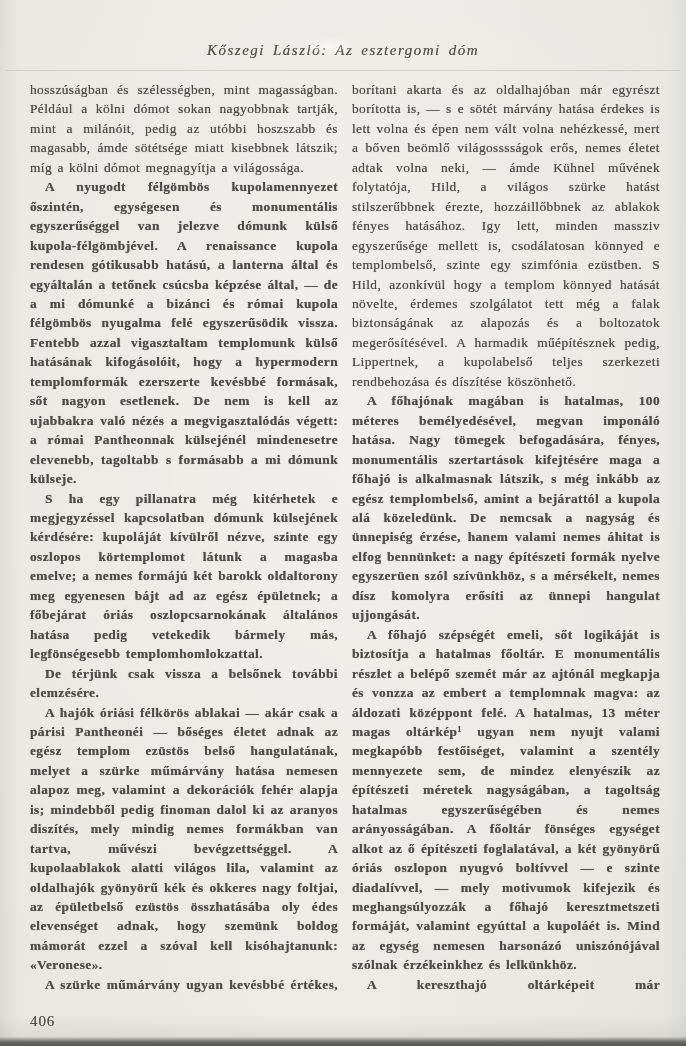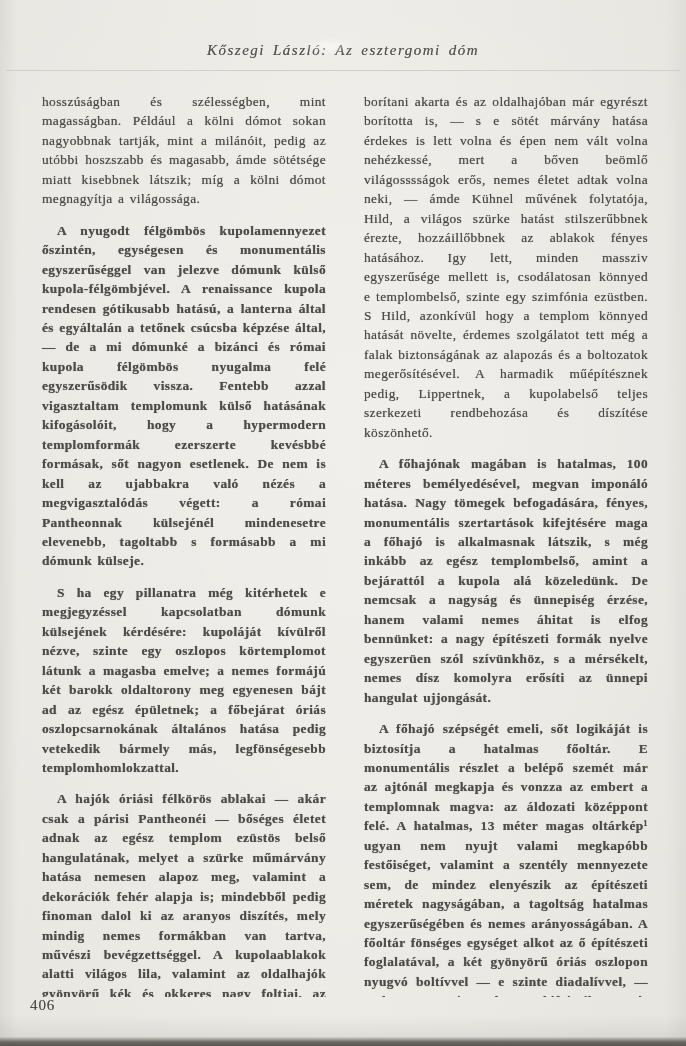--- a/index.html
+++ b/index.html
@@ -59,41 +59,41 @@
     box-sizing: border-box;
     overflow: hidden;
   }
   .col {
     width: 308px;
     flex: 0 0 308px;
     overflow: hidden;
     position: relative;
   }
   .col p {
-    margin: 12px;
+    margin: 0;
     font-size: 13.4px;
     line-height: 19.45px;
     text-align: justify;
     letter-spacing: 0.030em;
     word-spacing: 0.12em;
     text-shadow: 0 0 0.7px rgba(78,76,73,0.72);
   }
   .col p.indent { text-indent: 15px; font-weight: bold; }
   .footnote {
     margin-top: 20px;
     font-size: 11.8px !important;
     line-height: 16px !important;
     text-indent: 14px;
     text-align: left !important;
     color: #55534f;
   }
   .page-number {
     position: absolute;
     left: 30px;
-    bottom: 32px;
+    bottom: 16px;
     font-size: 15px;
     letter-spacing: 0.06em;
     color: #504e4a;
     text-shadow: 0 0 0.6px rgba(80,78,74,0.6);
   }
   
   .artifact {
     position: absolute;
     left: 300px; top: 38px;
     width: 58px; height: 16px;
@@ -110,20 +110,21 @@
 
   <div class="running-head">Kőszegi László: Az esztergomi dóm</div>
 
   <hr class="head-rule">
 
   <div class="columns">
     <div class="col">
       <p>hosszúságban és szélességben, mint magasságban. Például a kölni dómot sokan nagyobbnak tartják, mint a milánóit, pedig az utóbbi hoszszabb és magasabb, ámde sötétsége miatt kisebbnek látszik; míg a kölni dómot megnagyítja a világossága.</p>
       <p class="indent">A nyugodt félgömbös kupolamennyezet őszintén, egységesen és monumentális egyszerűséggel van jelezve dómunk külső kupola-félgömbjével. A renaissance kupola rendesen gótikusabb hatású, a lanterna által és egyáltalán a tetőnek csúcsba képzése által, — de a mi dómunké a bizánci és római kupola félgömbös nyugalma felé egyszerűsödik vissza. Fentebb azzal vigasztaltam templomunk külső hatásának kifogásolóit, hogy a hypermodern templomformák ezerszerte kevésbbé formásak, sőt nagyon esetlenek. De nem is kell az ujabbakra való nézés a megvigasztalódás végett: a római Pantheonnak külsejénél mindenesetre elevenebb, tagoltabb s formásabb a mi dómunk külseje.</p>
       <p class="indent">S ha egy pillanatra még kitérhetek e megjegyzéssel kapcsolatban dómunk külsejének kérdésére: kupoláját kívülről nézve, szinte egy oszlopos körtemplomot látunk a magasba emelve; a nemes formájú két barokk oldaltorony meg egyenesen bájt ad az egész épületnek; a főbejárat óriás oszlopcsarnokának általános hatása pedig vetekedik bármely más, legfönségesebb templomhomlokzattal.</p>
+      <p class="indent">De térjünk csak vissza a belsőnek további elemzésére.</p>
       <p class="indent">A hajók óriási félkörös ablakai — akár csak a párisi Pantheonéi — bőséges életet adnak az egész templom ezüstös belső hangulatának, melyet a szürke műmárvány hatása nemesen alapoz meg, valamint a dekorációk fehér alapja is; mindebből pedig finoman dalol ki az aranyos diszítés, mely mindig nemes formákban van tartva, művészi bevégzettséggel. A kupolaablakok alatti világos lila, valamint az oldalhajók gyönyörű kék és okkeres nagy foltjai, az épületbelső ezüstös összhatásába oly édes elevenséget adnak, hogy szemünk boldog mámorát ezzel a szóval kell kisóhajtanunk: «Veronese».</p>
       <p class="indent">A szürke műmárvány ugyan kevésbbé értékes, mint az a vörösbarna márvány, mellyel Kühnel eredetileg a templombelsőnek falait</p>
     </div>
 
     <div class="col">
       <p>borítani akarta és az oldalhajóban már egyrészt borította is, — s e sötét márvány hatása érdekes is lett volna és épen nem vált volna nehézkessé, mert a bőven beömlő világosssságok erős, nemes életet adtak volna neki, — ámde Kühnel művének folytatója, Hild, a világos szürke hatást stilszerűbbnek érezte, hozzáillőbbnek az ablakok fényes hatásához. Igy lett, minden massziv egyszerűsége mellett is, csodálatosan könnyed e templombelső, szinte egy szimfónia ezüstben. S Hild, azonkívül hogy a templom könnyed hatását növelte, érdemes szolgálatot tett még a falak biztonságának az alapozás és a boltozatok megerősítésével. A harmadik műépítésznek pedig, Lippertnek, a kupolabelső teljes szerkezeti rendbehozása és díszítése köszönhető.</p>
       <p class="indent">A főhajónak magában is hatalmas, 100 méteres bemélyedésével, megvan imponáló hatása. Nagy tömegek befogadására, fényes, monumentális szertartások kifejtésére maga a főhajó is alkalmasnak látszik, s még inkább az egész templombelső, amint a bejárattól a kupola alá közeledünk. De nemcsak a nagyság és ünnepiség érzése, hanem valami nemes áhitat is elfog bennünket: a nagy építészeti formák nyelve egyszerüen szól szívünkhöz, s a mérsékelt, nemes dísz komolyra erősíti az ünnepi hangulat ujjongását.</p>
       <p class="indent">A főhajó szépségét emeli, sőt logikáját is biztosítja a hatalmas főoltár. E monumentális részlet a belépő szemét már az ajtónál megkapja és vonzza az embert a templomnak magva: az áldozati középpont felé. A hatalmas, 13 méter magas oltárkép¹ ugyan nem nyujt valami megkapóbb festőiséget, valamint a szentély mennyezete sem, de mindez elenyészik az építészeti méretek nagyságában, a tagoltság hatalmas egyszerűségében és nemes arányosságában. A főoltár fönséges egységet alkot az ő építészeti foglalatával, a két gyönyörű óriás oszlopon nyugvó boltívvel — e szinte diadalívvel, — mely motivumok kifejezik és meghangsúlyozzák a főhajó keresztmetszeti formáját, valamint egyúttal a kupoláét is. Mind az egység nemesen harsonázó uniszónójával szólnak érzékeinkhez és lelkünkhöz.</p>
       <p class="indent">A kereszthajó oltárképeit már sikerültebbeknek mondhatjuk, mint a főoltárét. De megjegy-</p>
       <p class="footnote">¹ Grigoletti olasz festő műve.</p>

